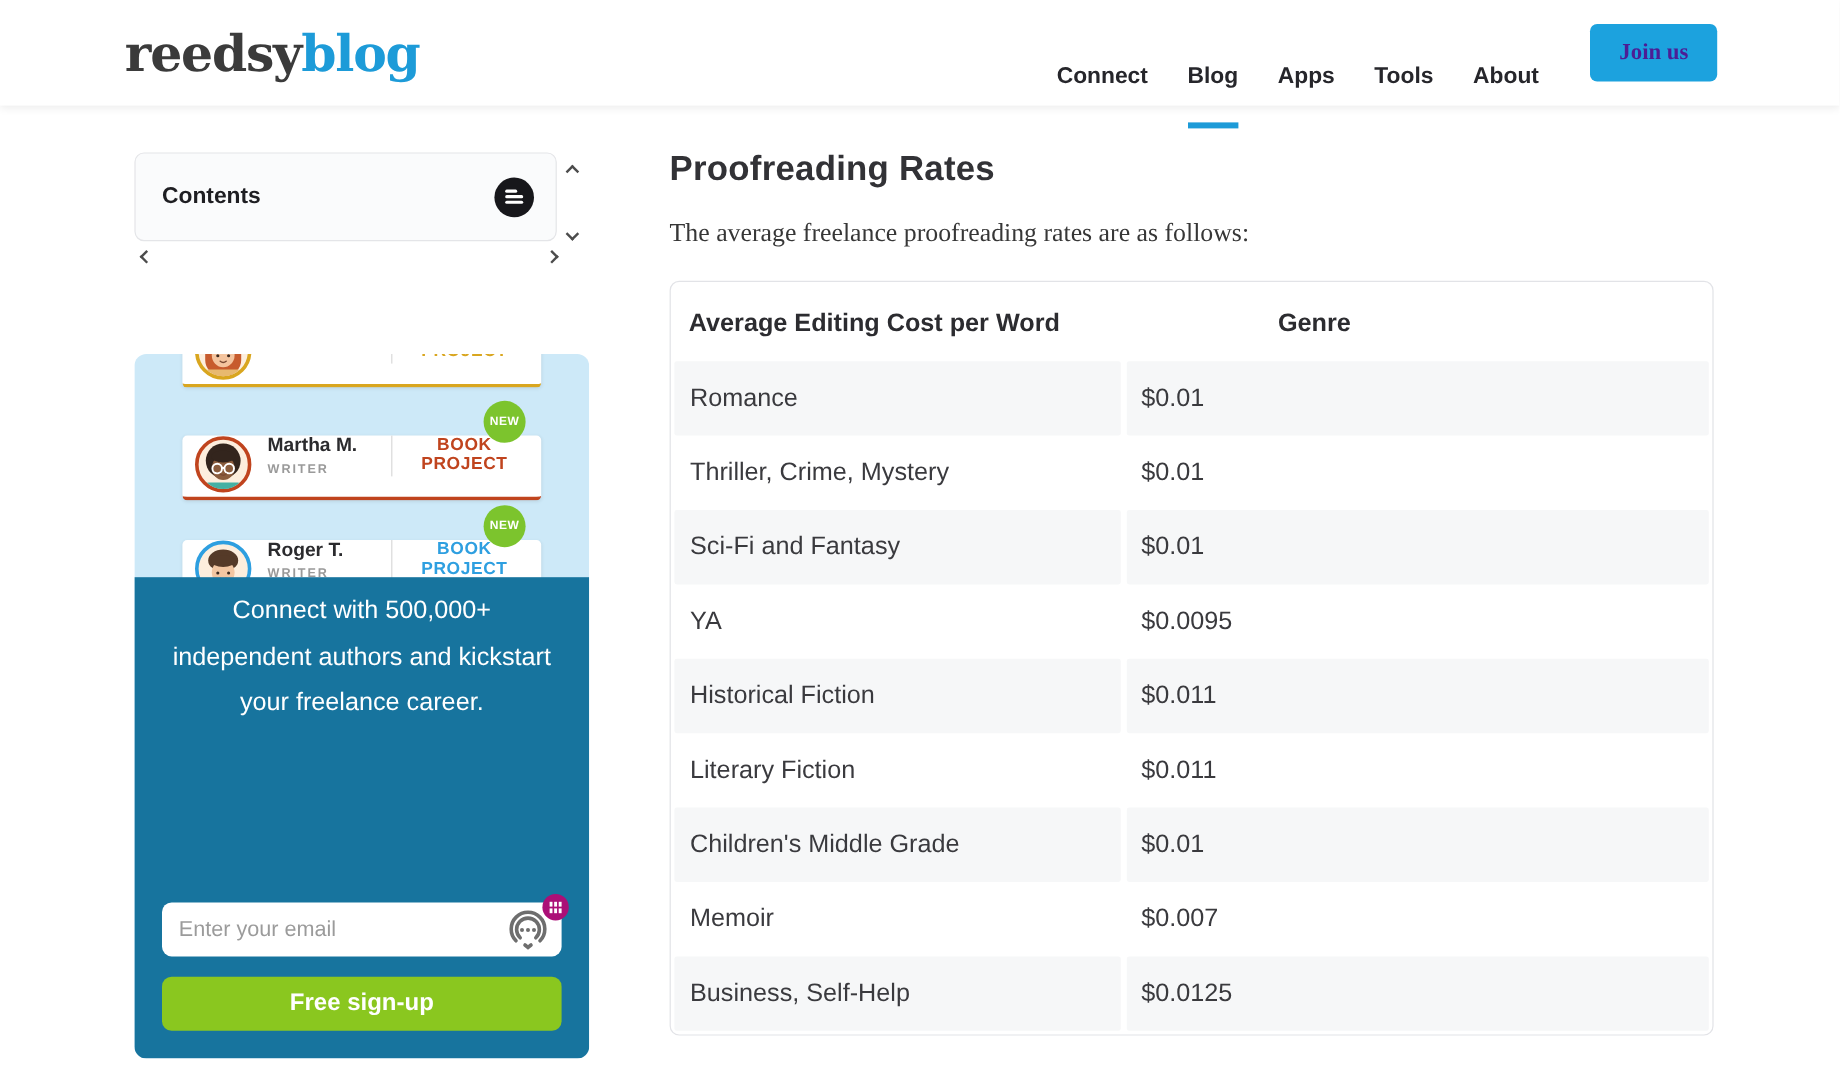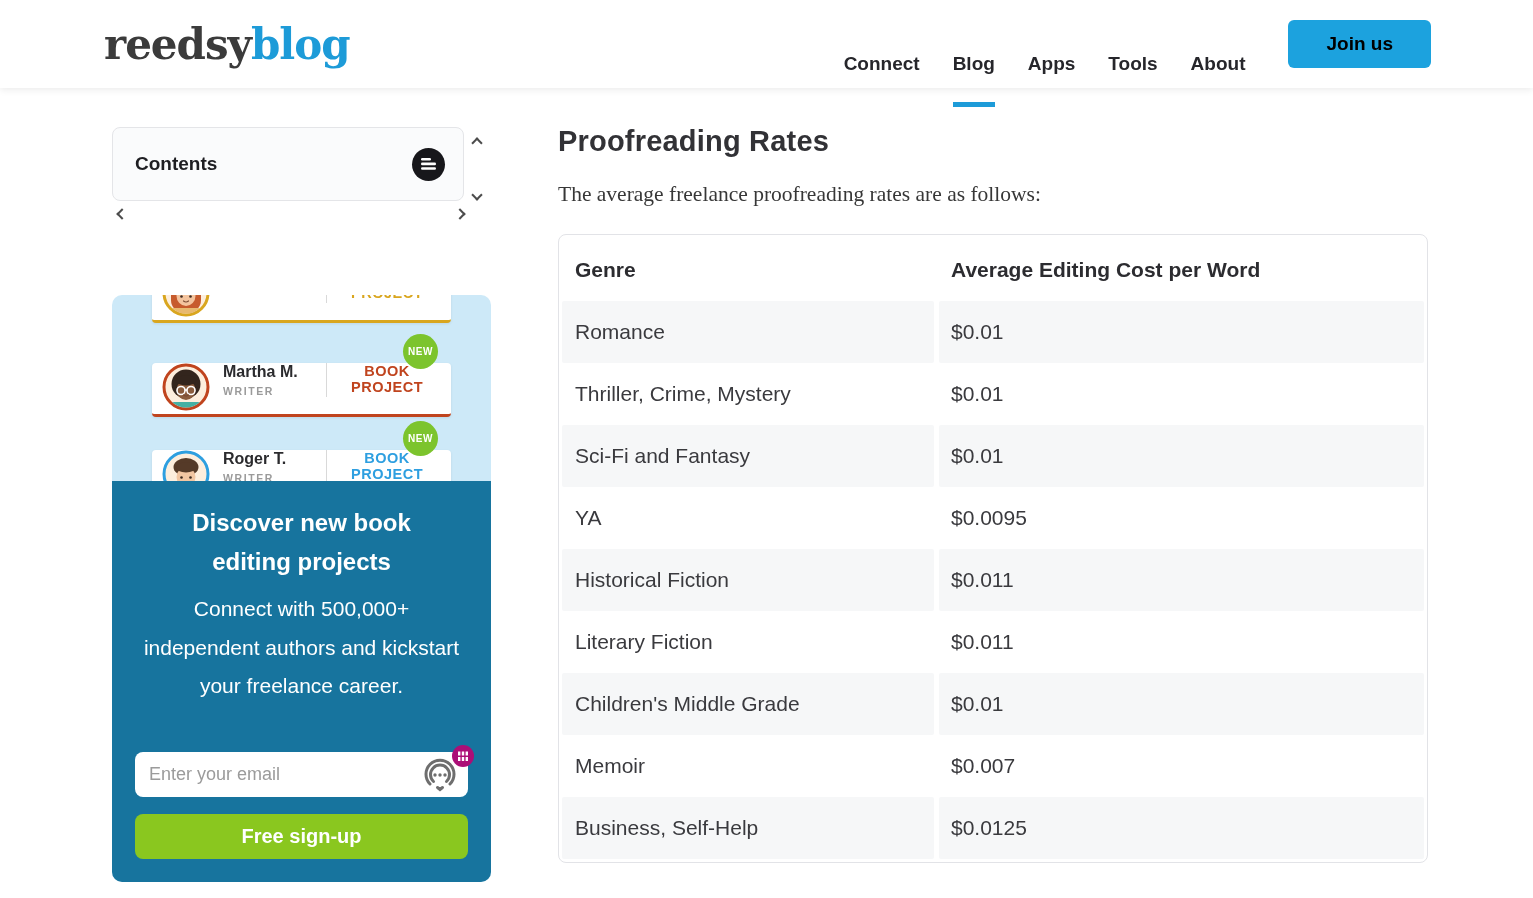--- a/index.html
+++ b/index.html
@@ -10,22 +10,22 @@
   .header { height:88px; display:flex; align-items:center; padding:0 102px 0 104px;
             background:#fff; box-shadow:0 2px 7px rgba(0,0,0,0.08); position:relative; z-index:5; }
   .logo { font-family:"DejaVu Serif", serif; font-weight:bold; font-size:42px; letter-spacing:-1px; cursor:pointer; }
   .logo .dark { color:#3b3b3b; }
   .logo .blue { color:#1d9bd8; }
   .nav { margin-left:auto; display:flex; align-items:center; height:100%; }
   .nav-item { position:relative; height:100%; display:flex; align-items:center; margin-left:33px;
               font-size:19px; font-weight:bold; color:#26262b; cursor:pointer; }
   .nav-item .underline { display:none; position:absolute; left:0; right:0; bottom:1px; height:5px; background:#1d9bd8; }
   .nav-item.active .underline { display:block; }
-  .join-btn { margin-left:43px; border:none; background:#1ca2de; color:#000000; font-family:Liberation Sans, sans-serif;
-              font-size:19px; font-weight:bold; padding:13px 38px; border-radius:6px; cursor:pointer; }
+  .join-btn { margin-left:43px; border:none; background:#1ca2de; color:#4c1d95; font-family:Liberation Serif, serif;
+              font-size:19px; font-weight:bold; padding:13px 24px; border-radius:6px; cursor:pointer; }
 
   
   .content { position:relative; height:810px; }
   .sidebar { position:absolute; left:112px; top:39px; width:379px; }
   .main { position:absolute; left:558px; top:0; width:870px; }
 
   
   .cw { position:relative; width:379px; height:97px; }
   .cw-inner { position:absolute; left:0; top:0; width:352px; height:74px; background:#fafbfc;
               border:1px solid #e4e5e8; border-radius:8px; display:flex; align-items:center; padding:0 18px 0 22px; }
@@ -196,21 +196,20 @@
       <path d="M21.5 32 Q24 34 26.5 32" stroke="#7a4a33" stroke-width="1.2" fill="none" stroke-linecap="round"></path>
     </g>
               </svg></span>
             <div class="wname"><b>Roger T.</b><span>WRITER</span></div>
             <div class="wdiv"></div>
             <div class="wtag" style="color:#2e9fe0">BOOK PROJECT</div>
           </div>
           <div class="new-badge" style="top: 126px; background: rgb(124, 196, 45);">NEW</div>
         </div>
       <div class="promo-blue" id="promo-blue" style="background: rgb(23, 116, 158);">
-        <div class="promo-heading">Discover new book editing projects</div>
         <div class="promo-body">Connect with 500,000+ independent authors and kickstart your freelance career.</div>
         <div class="email-wrap">
           <input class="email-input" type="text" placeholder="Enter your email" style="">
           <span class="pw-icon">
             <svg width="44" height="44" viewBox="0 0 44 44">
               <g stroke="#6e6e6e" fill="none" stroke-width="3" stroke-linecap="round">
                 <path d="M12 31 A 14 14 0 1 1 32 31"></path>
                 <path d="M15.5 28.5 A 9.5 9.5 0 1 1 28.5 28.5"></path>
                 <path d="M19.5 34.5 L22 36.5 L24.5 34.5"></path>
               </g>
@@ -236,22 +235,22 @@
         <button class="cta-btn" id="cta-btn" style="background: rgb(138, 199, 31);">Free sign-up</button>
       </div>
     </div>
   </aside>
 
   <main class="main">
     <h1 class="page-title">Proofreading Rates</h1>
     <p class="intro">The average freelance proofreading rates are as follows:</p>
     <div class="rates-table">
       <div class="t-row head">
+        <div class="t-cell c2">Average Editing Cost per Word</div>
         <div class="t-cell c1">Genre</div>
-        <div class="t-cell c2">Average Editing Cost per Word</div>
       </div>
       <div id="tbody">
           <div class="t-row shaded">
             <div class="t-cell c1">Romance</div>
             <div class="t-cell c2">$0.01</div>
           </div>
           <div class="t-row">
             <div class="t-cell c1">Thriller, Crime, Mystery</div>
             <div class="t-cell c2">$0.01</div>
           </div>

